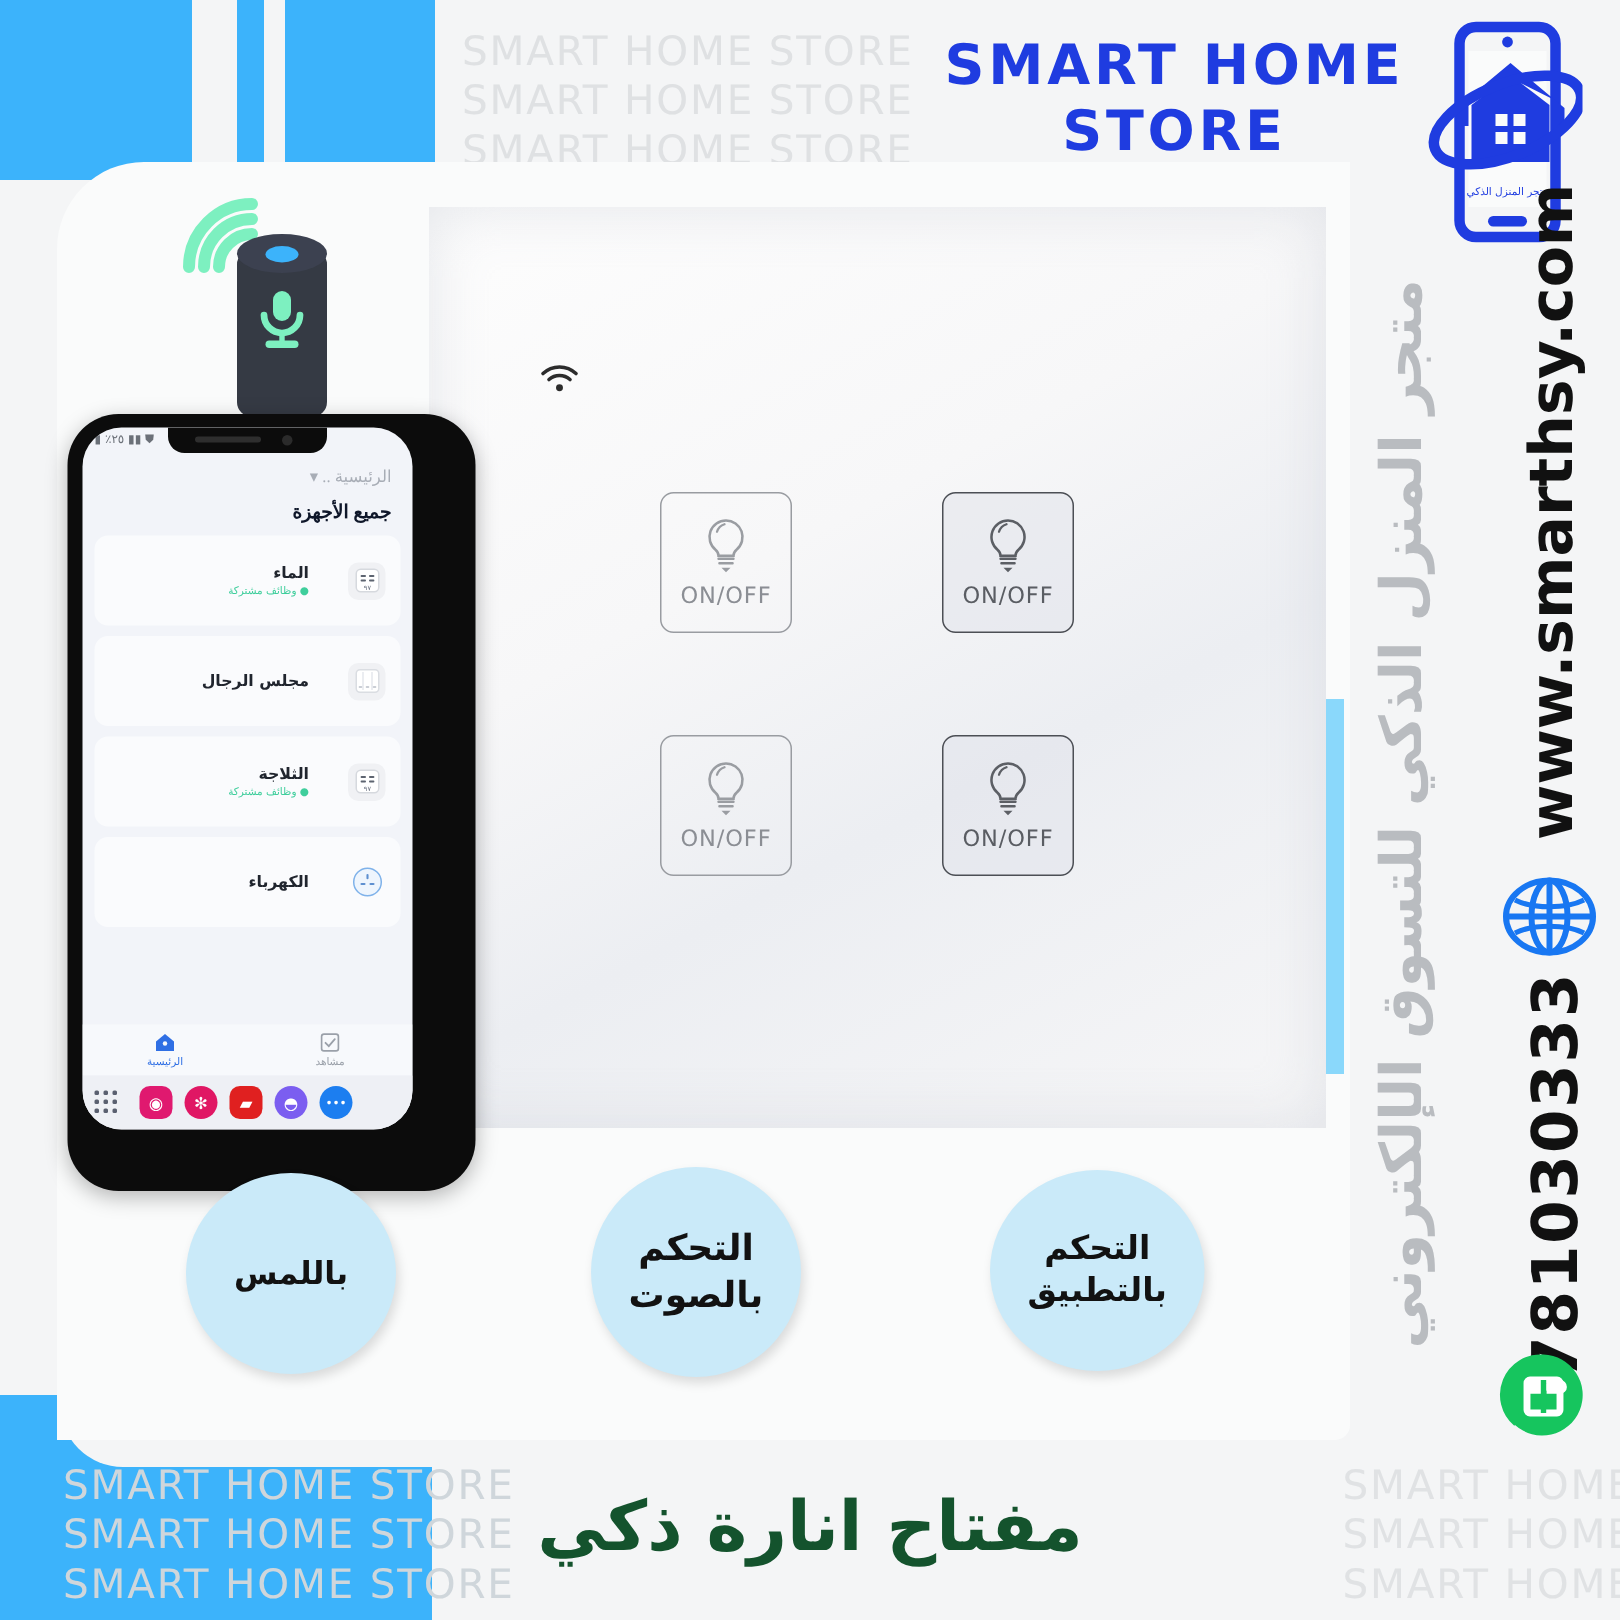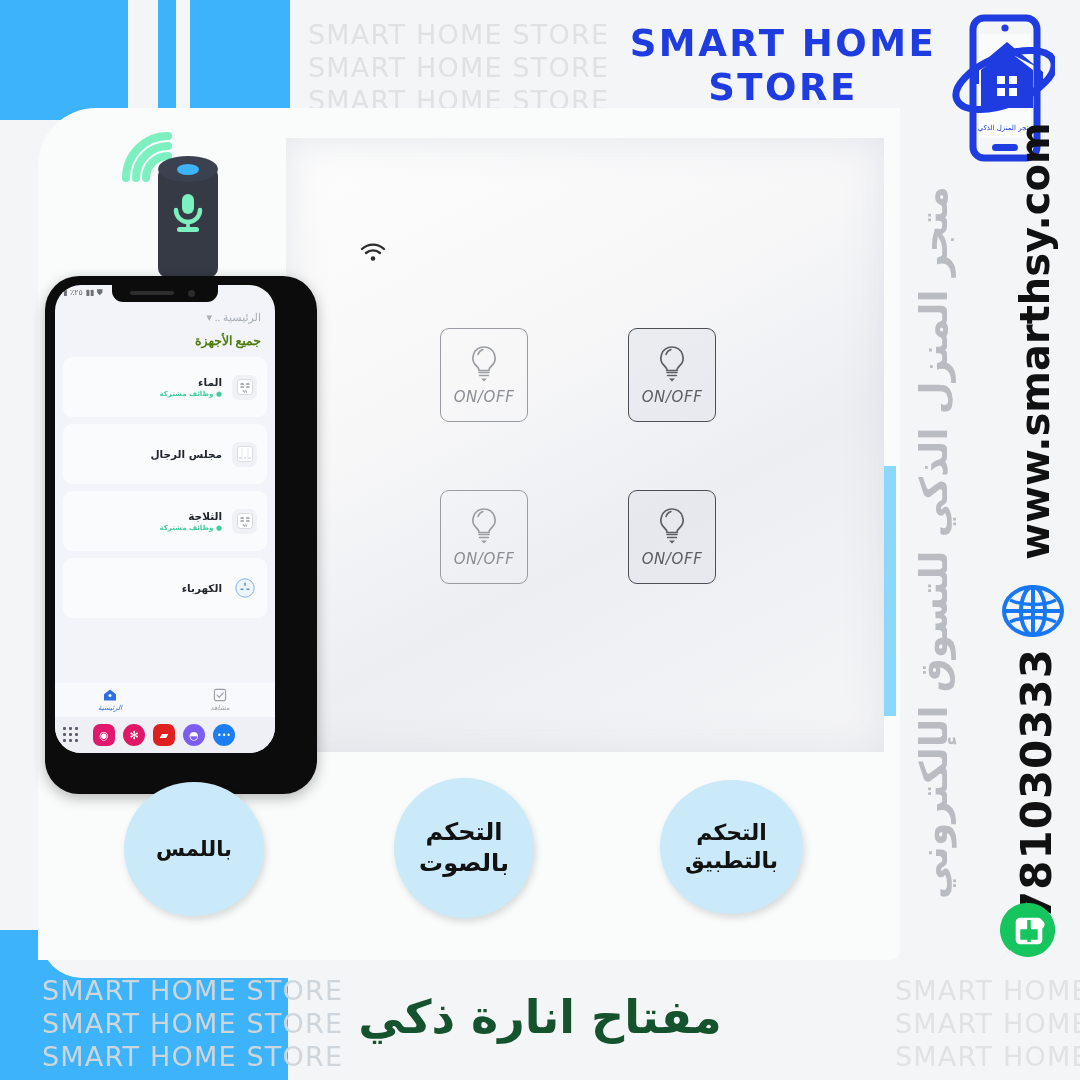--- a/index.html
+++ b/index.html
@@ -51,50 +51,50 @@
          border-radius:34px;padding:16px;box-shadow:0 4px 14px rgba(0,0,0,.28);}
   .phone-screen{position:absolute;left:10px;top:9px;width:220px;height:468px;background:#f2f4f9;
                 border-radius:26px;overflow:hidden;}
   .notch{position:absolute;left:57px;top:0px;width:106px;height:17px;background:#0c0c0c;
          border-bottom-left-radius:11px;border-bottom-right-radius:11px;z-index:5;}
   .notch-bar{position:absolute;left:18px;top:6px;width:44px;height:4px;background:#2e2e2e;border-radius:3px;}
   .notch-cam{position:absolute;left:76px;top:5px;width:7px;height:7px;background:#2b2b2b;border-radius:50%;}
   .statusbar{position:absolute;left:8px;top:3px;font-size:8px;color:#6b7078;letter-spacing:.4px;}
   .app-top{position:absolute;left:0;top:22px;width:100%;direction:rtl;font-family:Liberation Serif, serif;}
   .app-home-sel{padding:4px 14px 0 0;color:#a8adb6;font-size:11px;}
-  .app-title{padding:9px 14px 6px 0;color:#4d7c0f;font-size:12.5px;font-weight:bold;}
+  .app-title{padding:9px 14px 6px 0;color:#0f172a;font-size:12.5px;font-weight:bold;}
   .dev-list{position:absolute;left:0;top:72px;width:100%;direction:rtl;}
   .dev-card{margin:0 8px 7px 8px;background:#fafbfd;border-radius:9px;height:60px;display:flex;
-            align-items:center;padding:0 10px;}
+            align-items:center;padding:0 10px;gap:16px;}
   .dev-icon{width:25px;height:25px;border-radius:7px;background:#f0f1f4;display:flex;align-items:center;
             justify-content:center;margin-left:10px;flex:0 0 auto;}
   .dev-texts{display:flex;flex-direction:column;gap:2px;}
   .dev-name{font-size:10.5px;color:#20252e;font-weight:bold;}
-  .dev-sub{font-size:7px;color:#3fce9c;font-weight:bold;}
-  .navbar{position:absolute;left:0;bottom:36px;width:100%;height:34px;background:#f7f9fc;display:flex;font-style:italic;}
+  .dev-sub{font-size:7px;color:#3fce9c;}
+  .navbar{position:absolute;left:0;bottom:36px;width:100%;height:34px;background:#f7f9fc;display:flex;}
   .nav-item{flex:1;display:flex;flex-direction:column;align-items:center;justify-content:center;gap:2px;}
   .nav-label{font-size:7px;}
   .nav-label.active{color:#2f6fe4;}
   .nav-label.idle{color:#9aa0a9;}
   .dock{position:absolute;left:0;bottom:0;width:100%;height:36px;background:#eef0f5;display:flex;
         align-items:center;padding:0 8px;gap:8px;}
   .dock-grid{width:16px;height:16px;display:grid;grid-template-columns:repeat(3,1fr);gap:2px;margin-right:6px;}
   .dock-grid i{display:block;width:3px;height:3px;background:#5a6070;border-radius:1px;}
   .dock-app{width:22px;height:22px;border-radius:7px;display:flex;align-items:center;justify-content:center;
             color:#fff;font-size:11px;flex:0 0 auto;}
 
   
   .panel{position:absolute;left:286px;top:138px;width:598px;height:614px;
          background:linear-gradient(152deg,#fdfdfd 0%,#f7f7f8 38%,#eceef2 62%,#f6f6f7 100%);
          box-shadow:inset 0 0 40px rgba(200,204,212,.45);}
   .panel-wifi{position:absolute;left:360px;top:242px;width:26px;height:20px;}
   .btn{position:absolute;width:86px;height:92px;border:1.6px solid #999ca1;border-radius:9px;
        display:flex;flex-direction:column;align-items:center;justify-content:center;gap:4px;}
   .btn.dim{border-color:#4c4f55;background:rgba(226,228,235,.55);}
-  .btn-label{font-size:15px;color:#8b8e94;letter-spacing:.6px;font-family:"DejaVu Sans","Liberation Sans",sans-serif;font-style:italic;}
+  .btn-label{font-size:15px;color:#8b8e94;letter-spacing:.6px;font-family:"DejaVu Sans","Liberation Sans",sans-serif;}
   .btn.dim .btn-label{color:#5a5d63;}
   .b1{left:440px;top:328px;} .b2{left:628px;top:328px;}
   .b3{left:440px;top:490px;} .b4{left:628px;top:490px;}
 
   
   .circle{position:absolute;background:#caeaf9;border-radius:50%;display:flex;align-items:center;
           justify-content:center;text-align:center;direction:rtl;color:#121212;font-weight:bold;
           box-shadow:2px 4px 7px rgba(0,0,0,.13);line-height:1.28;}
   .c1{left:124px;top:782px;width:140px;height:134px;font-size:21px;}
   .c2{left:394px;top:778px;width:140px;height:140px;font-size:24px;}

